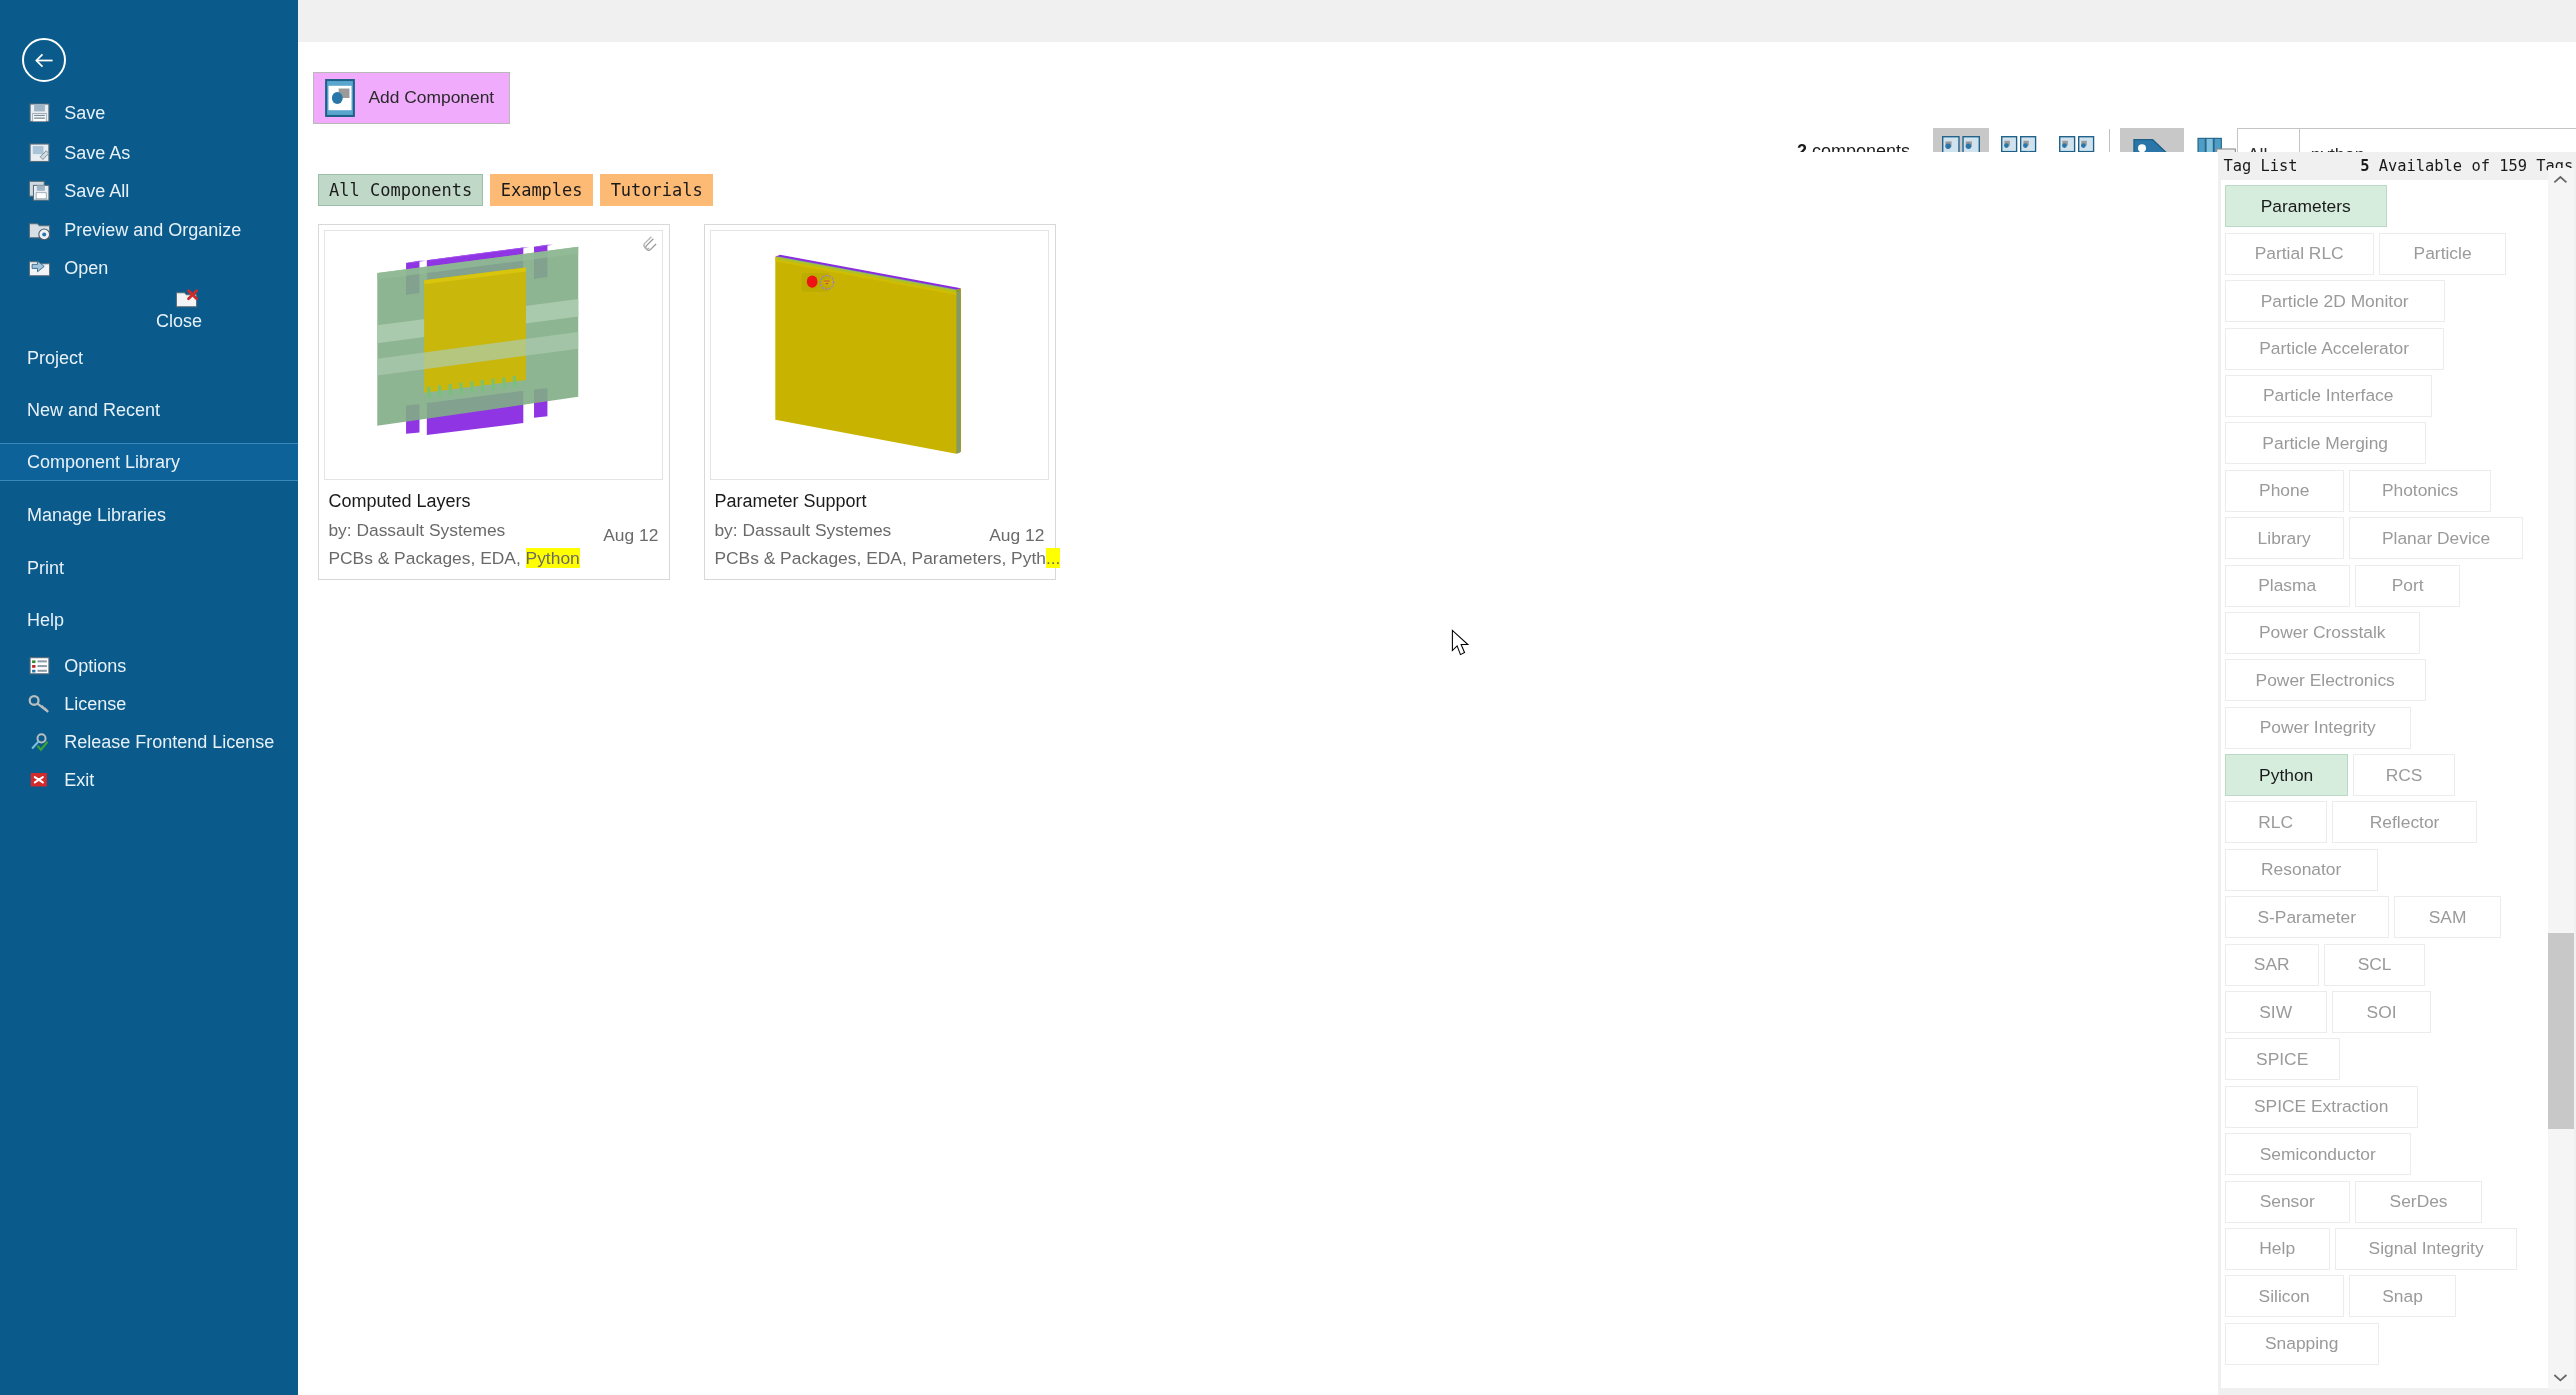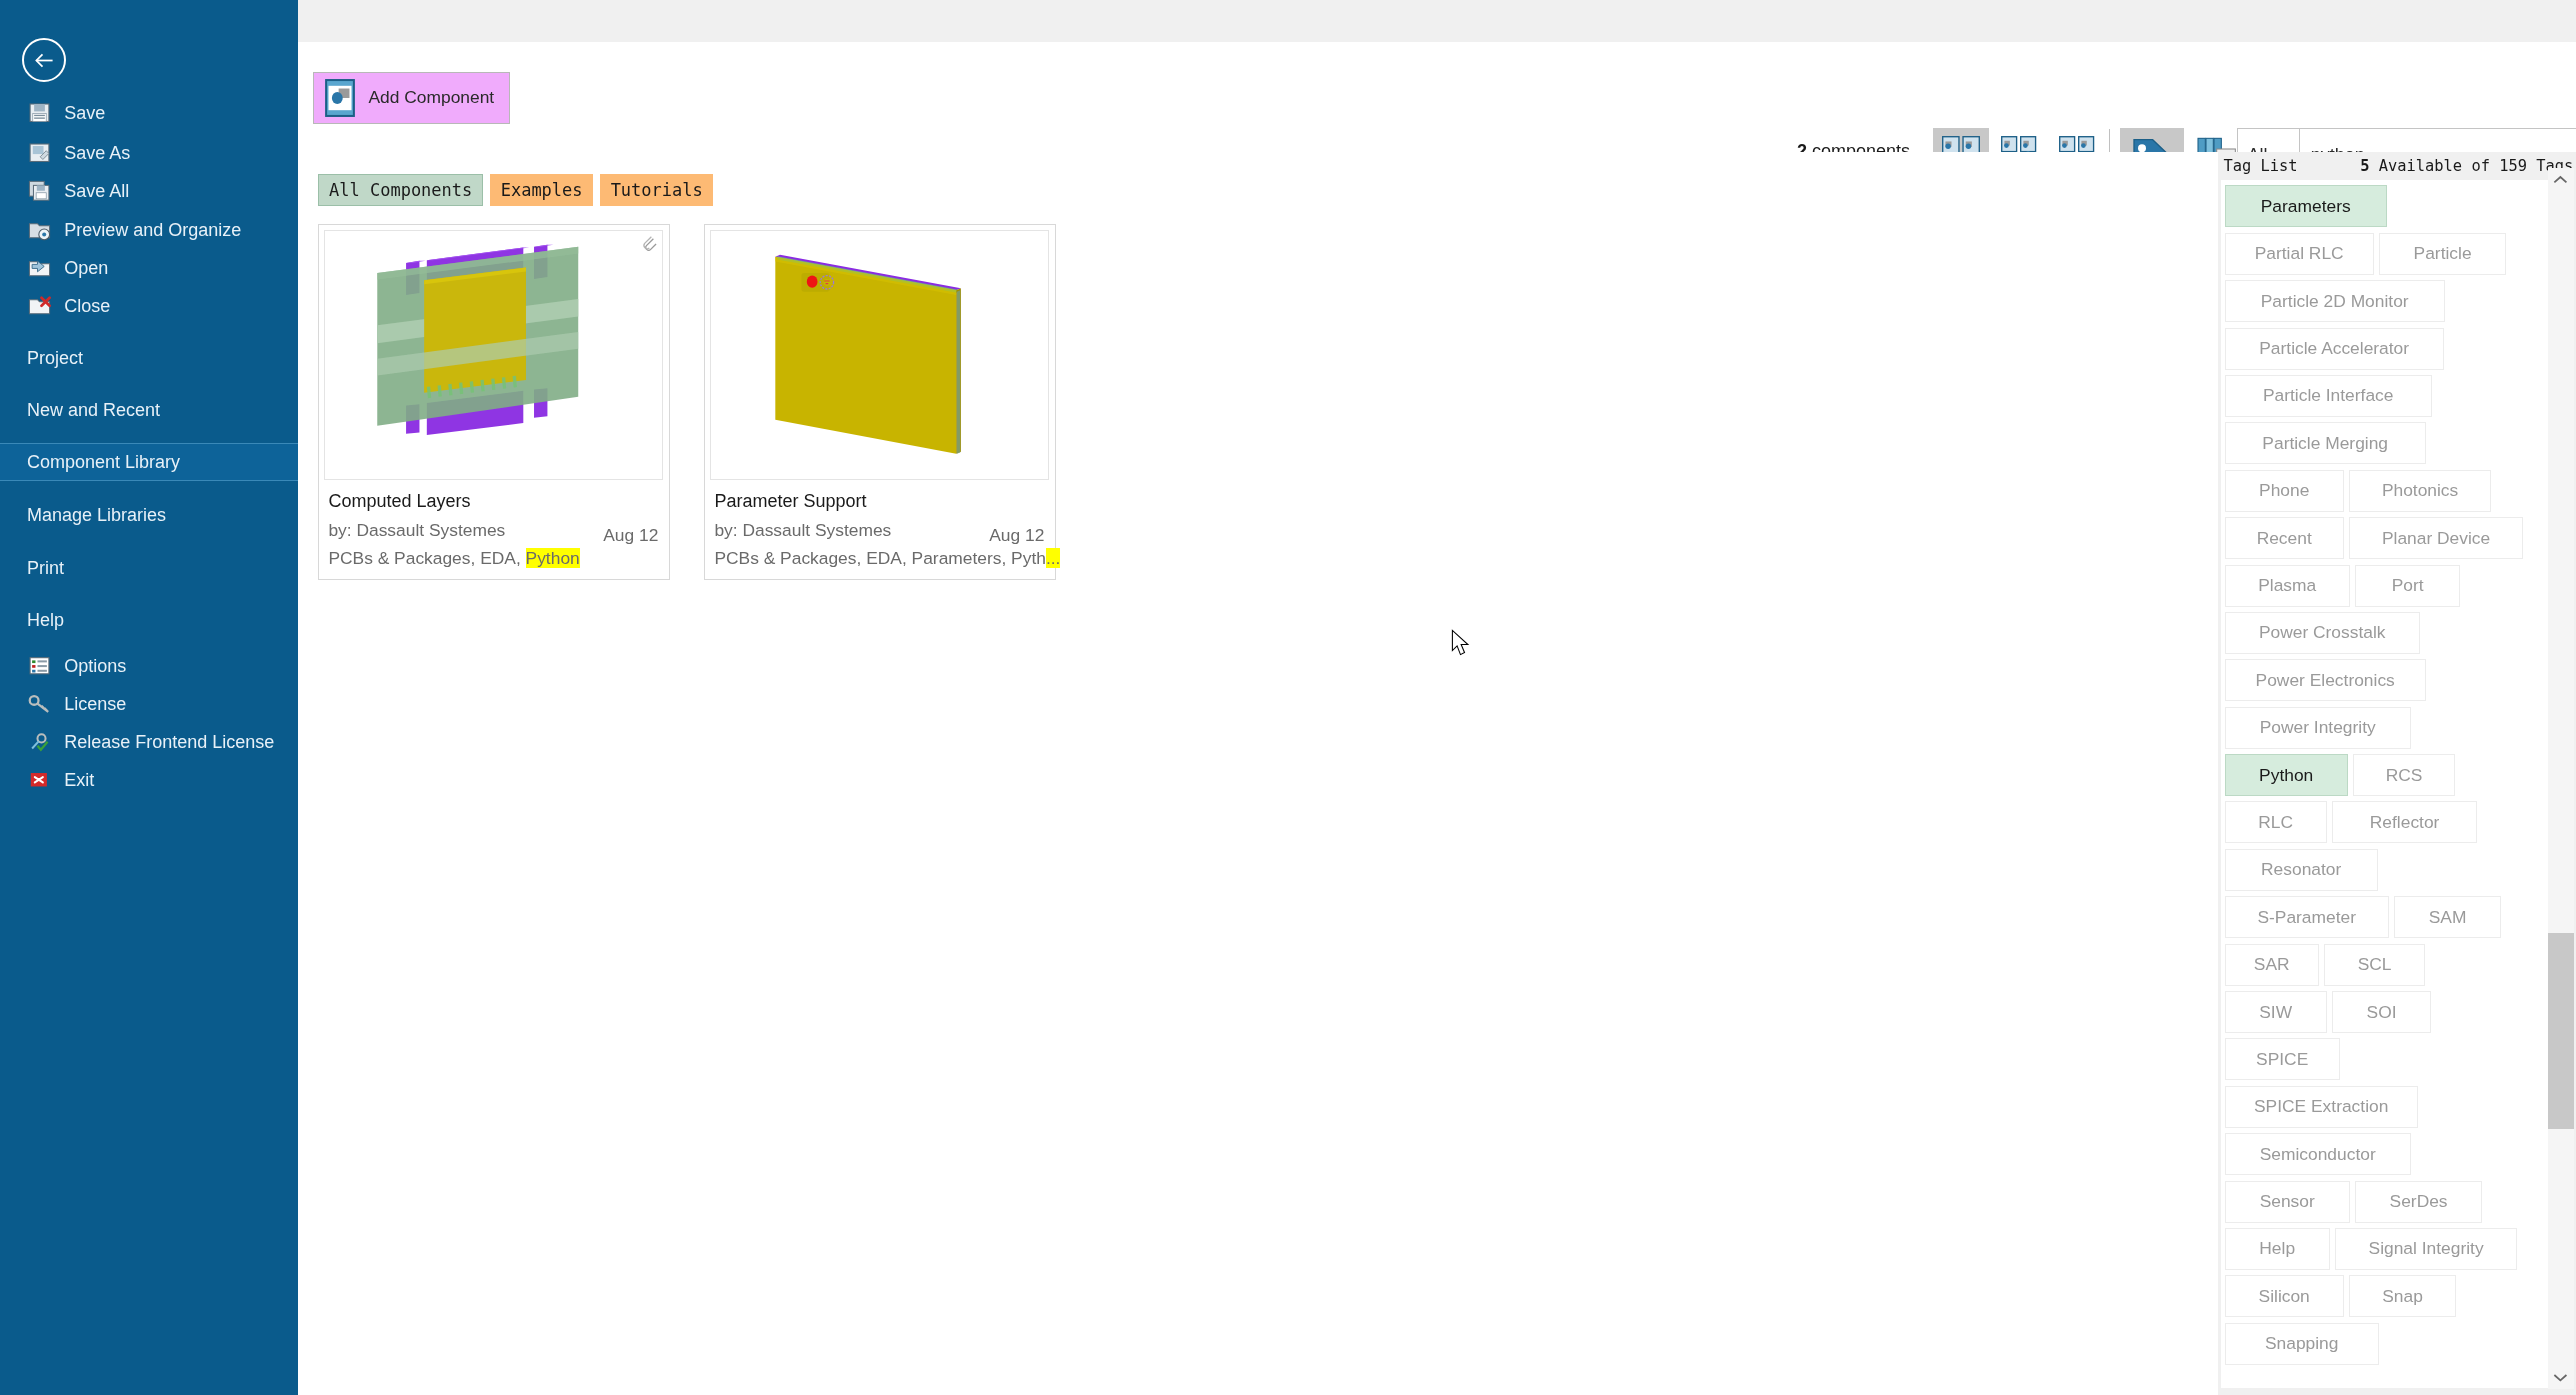--- a/index.html
+++ b/index.html
@@ -268,21 +268,21 @@
       </div>
       <div class="side-item" style="top: 249px;">
         <span class="side-icon">
           <svg width="23" height="21.5" viewBox="0 0 34 32">
             <path d="M2 7 h12 l3 3 h15 v18 h-30 z" fill="#f2f4f6" stroke="#5a6b78" stroke-width="1.5"></path>
             <path d="M14 6 l10 8 l-10 8 v-5 h-8 v-6 h8 z" fill="#9fc4db" stroke="#3c6d8c" stroke-width="1.4"></path>
           </svg>
         </span>
         <span class="side-label">Open</span>
       </div>
-      <div class="side-item" style="top: 287px;">
+      <div class="side-item" style="top: 287px; flex-direction: column;">
         <span class="side-icon">
           <svg width="23" height="21.5" viewBox="0 0 34 32">
             <path d="M2 7 h12 l3 3 h15 v18 h-30 z" fill="#f2f4f6" stroke="#5a6b78" stroke-width="1.5"></path>
             <path d="M20 4 L32 16 M32 4 L20 16" stroke="#d02a2a" stroke-width="4" stroke-linecap="round"></path>
           </svg>
         </span>
         <span class="side-label">Close</span>
       </div>
       <div class="side-item" style="top: 339px;">
         <span class="side-label side-label-noicon">Project</span>
@@ -579,21 +579,21 @@
           <div class="tag" style="width: 207px;">Particle Interface</div>
         </div>
         <div class="tagrow">
           <div class="tag" style="width: 201px;">Particle Merging</div>
         </div>
         <div class="tagrow">
           <div class="tag" style="width: 119px;">Phone</div>
           <div class="tag" style="width: 142px;">Photonics</div>
         </div>
         <div class="tagrow">
-          <div class="tag" style="width: 119px;">Recent</div>
+          <div class="tag" style="width: 119px;">Library</div>
           <div class="tag" style="width: 174px;">Planar Device</div>
         </div>
         <div class="tagrow">
           <div class="tag" style="width: 125px;">Plasma</div>
           <div class="tag" style="width: 105px;">Port</div>
         </div>
         <div class="tagrow">
           <div class="tag" style="width: 195px;">Power Crosstalk</div>
         </div>
         <div class="tagrow">

